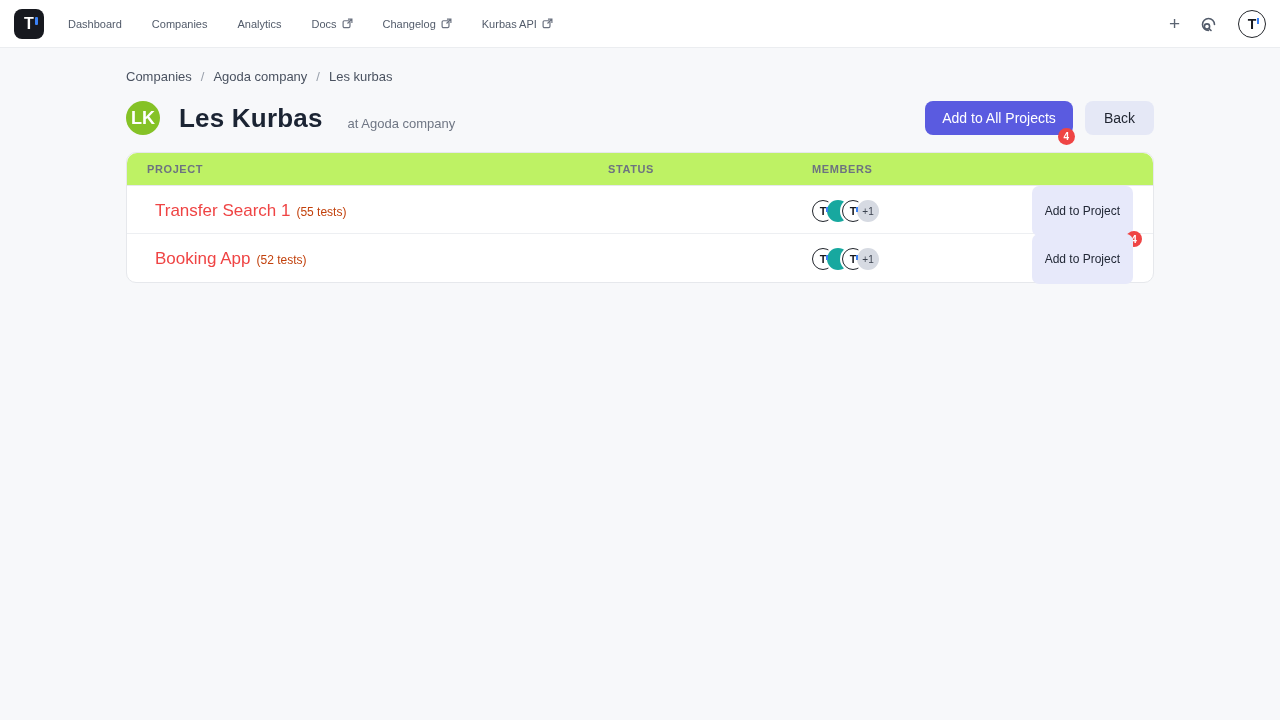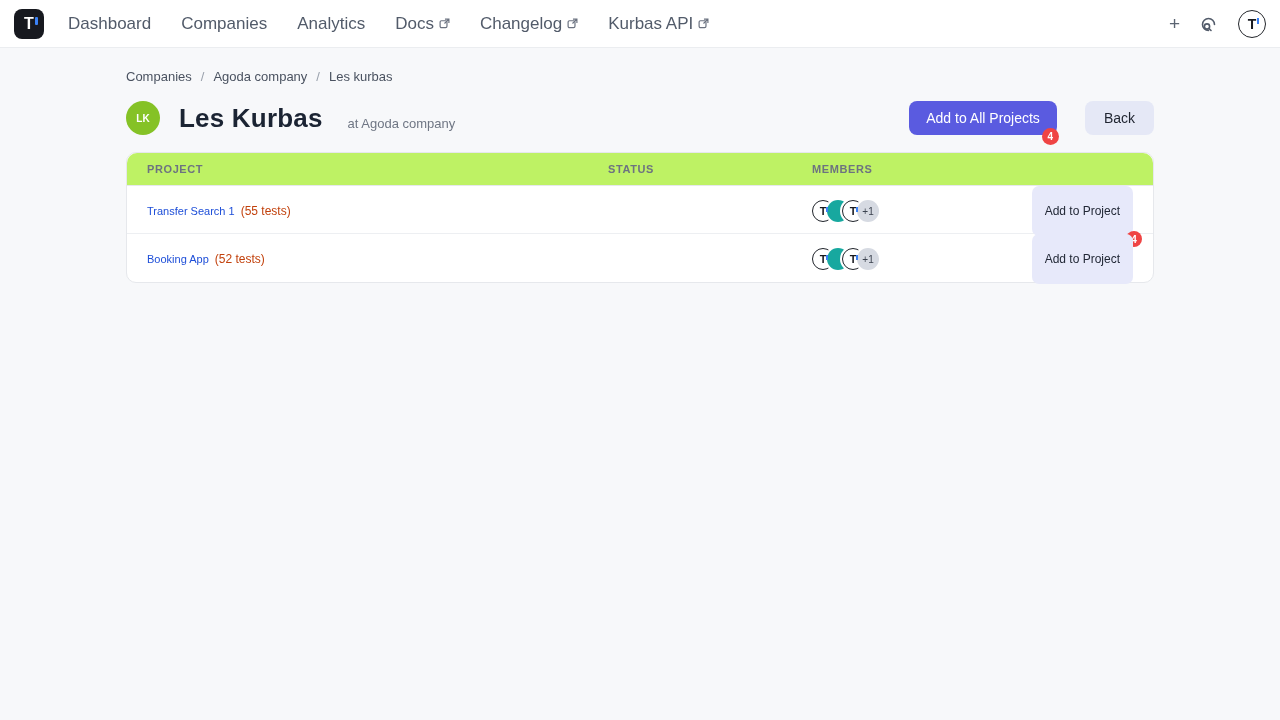--- a/index.html
+++ b/index.html
@@ -38,21 +38,21 @@
     content: "";
     position: absolute;
     right: -4px; top: 1px;
     width: 3px; height: 8px;
     background: #3b82f6;
     border-radius: 1px;
   }
   .nav-items { display: flex; align-items: center; margin-left: 24px; }
   .nav-item {
     margin-right: 30px;
-    font-size: 17px;
+    font-size: 11px;
     color: #525b6a;
     display: flex; align-items: center; gap: 5px;
     cursor: pointer;
     white-space: nowrap;
   }
   .ext-icon { width: 11px; height: 11px; display: inline-block; }
   .ext-icon svg { display: block; }
   .nav-right { margin-left: auto; display: flex; align-items: center; gap: 20px; }
   .plus-icon { font-size: 19px; color: #5b6472; line-height: 1; cursor: pointer; }
   .search-icon { width: 18px; height: 18px; color: #525b6a; cursor: pointer; }
@@ -87,38 +87,38 @@
 
   .page-header {
     margin-top: 17px;
     display: flex; align-items: center;
   }
   .lk-avatar {
     width: 34px; height: 34px;
     border-radius: 50%;
     background: #85c226;
     color: #ffffff;
-    font-size: 10px; font-weight: bold;
+    font-size: 18px; font-weight: bold;
     display: flex; align-items: center; justify-content: center;
     flex: none;
   }
   .page-title {
     margin-left: 19px;
     font-size: 26px;
     font-weight: bold;
     color: #1b2433;
     letter-spacing: 0.2px;
   }
   .page-subtitle {
     margin-left: 25px;
     margin-top: 10px;
     font-size: 13px;
     color: #6f7684;
   }
-  .header-actions { margin-left: auto; display: flex; align-items: center; gap: 28px; }
+  .header-actions { margin-left: auto; display: flex; align-items: center; gap: 12px; }
   .btn-primary {
     position: relative;
     background: #5a5be0;
     color: #ffffff;
     font-size: 14px;
     border: none;
     border-radius: 8px;
     padding: 9px 17px;
     font-family: inherit;
     cursor: pointer;
@@ -170,21 +170,21 @@
   .t-row {
     display: grid;
     grid-template-columns: 461px 204px 1fr auto;
     align-items: center;
     padding: 0 20px;
     height: 48px;
     border-bottom: 1px solid #edeff2;
   }
   .t-row:last-child { border-bottom: none; }
   .cell-project { display: flex; align-items: baseline; }
-  .project-name { font-size: 11px; color: #1d4ed8; cursor: pointer; }
+  .project-name { font-size: 17px; color: #ef4444; cursor: pointer; margin-left: 8px; }
   .project-tests { font-size: 12px; color: #c2410c; margin-left: 6px; }
   .cell-action { display: flex; justify-content: flex-end; }
   .btn-row {
     position: relative;
     background: #e7e9fa;
     color: #222836;
     font-size: 12px;
     border: none;
     border-radius: 7px;
     padding: 18px 13px;

